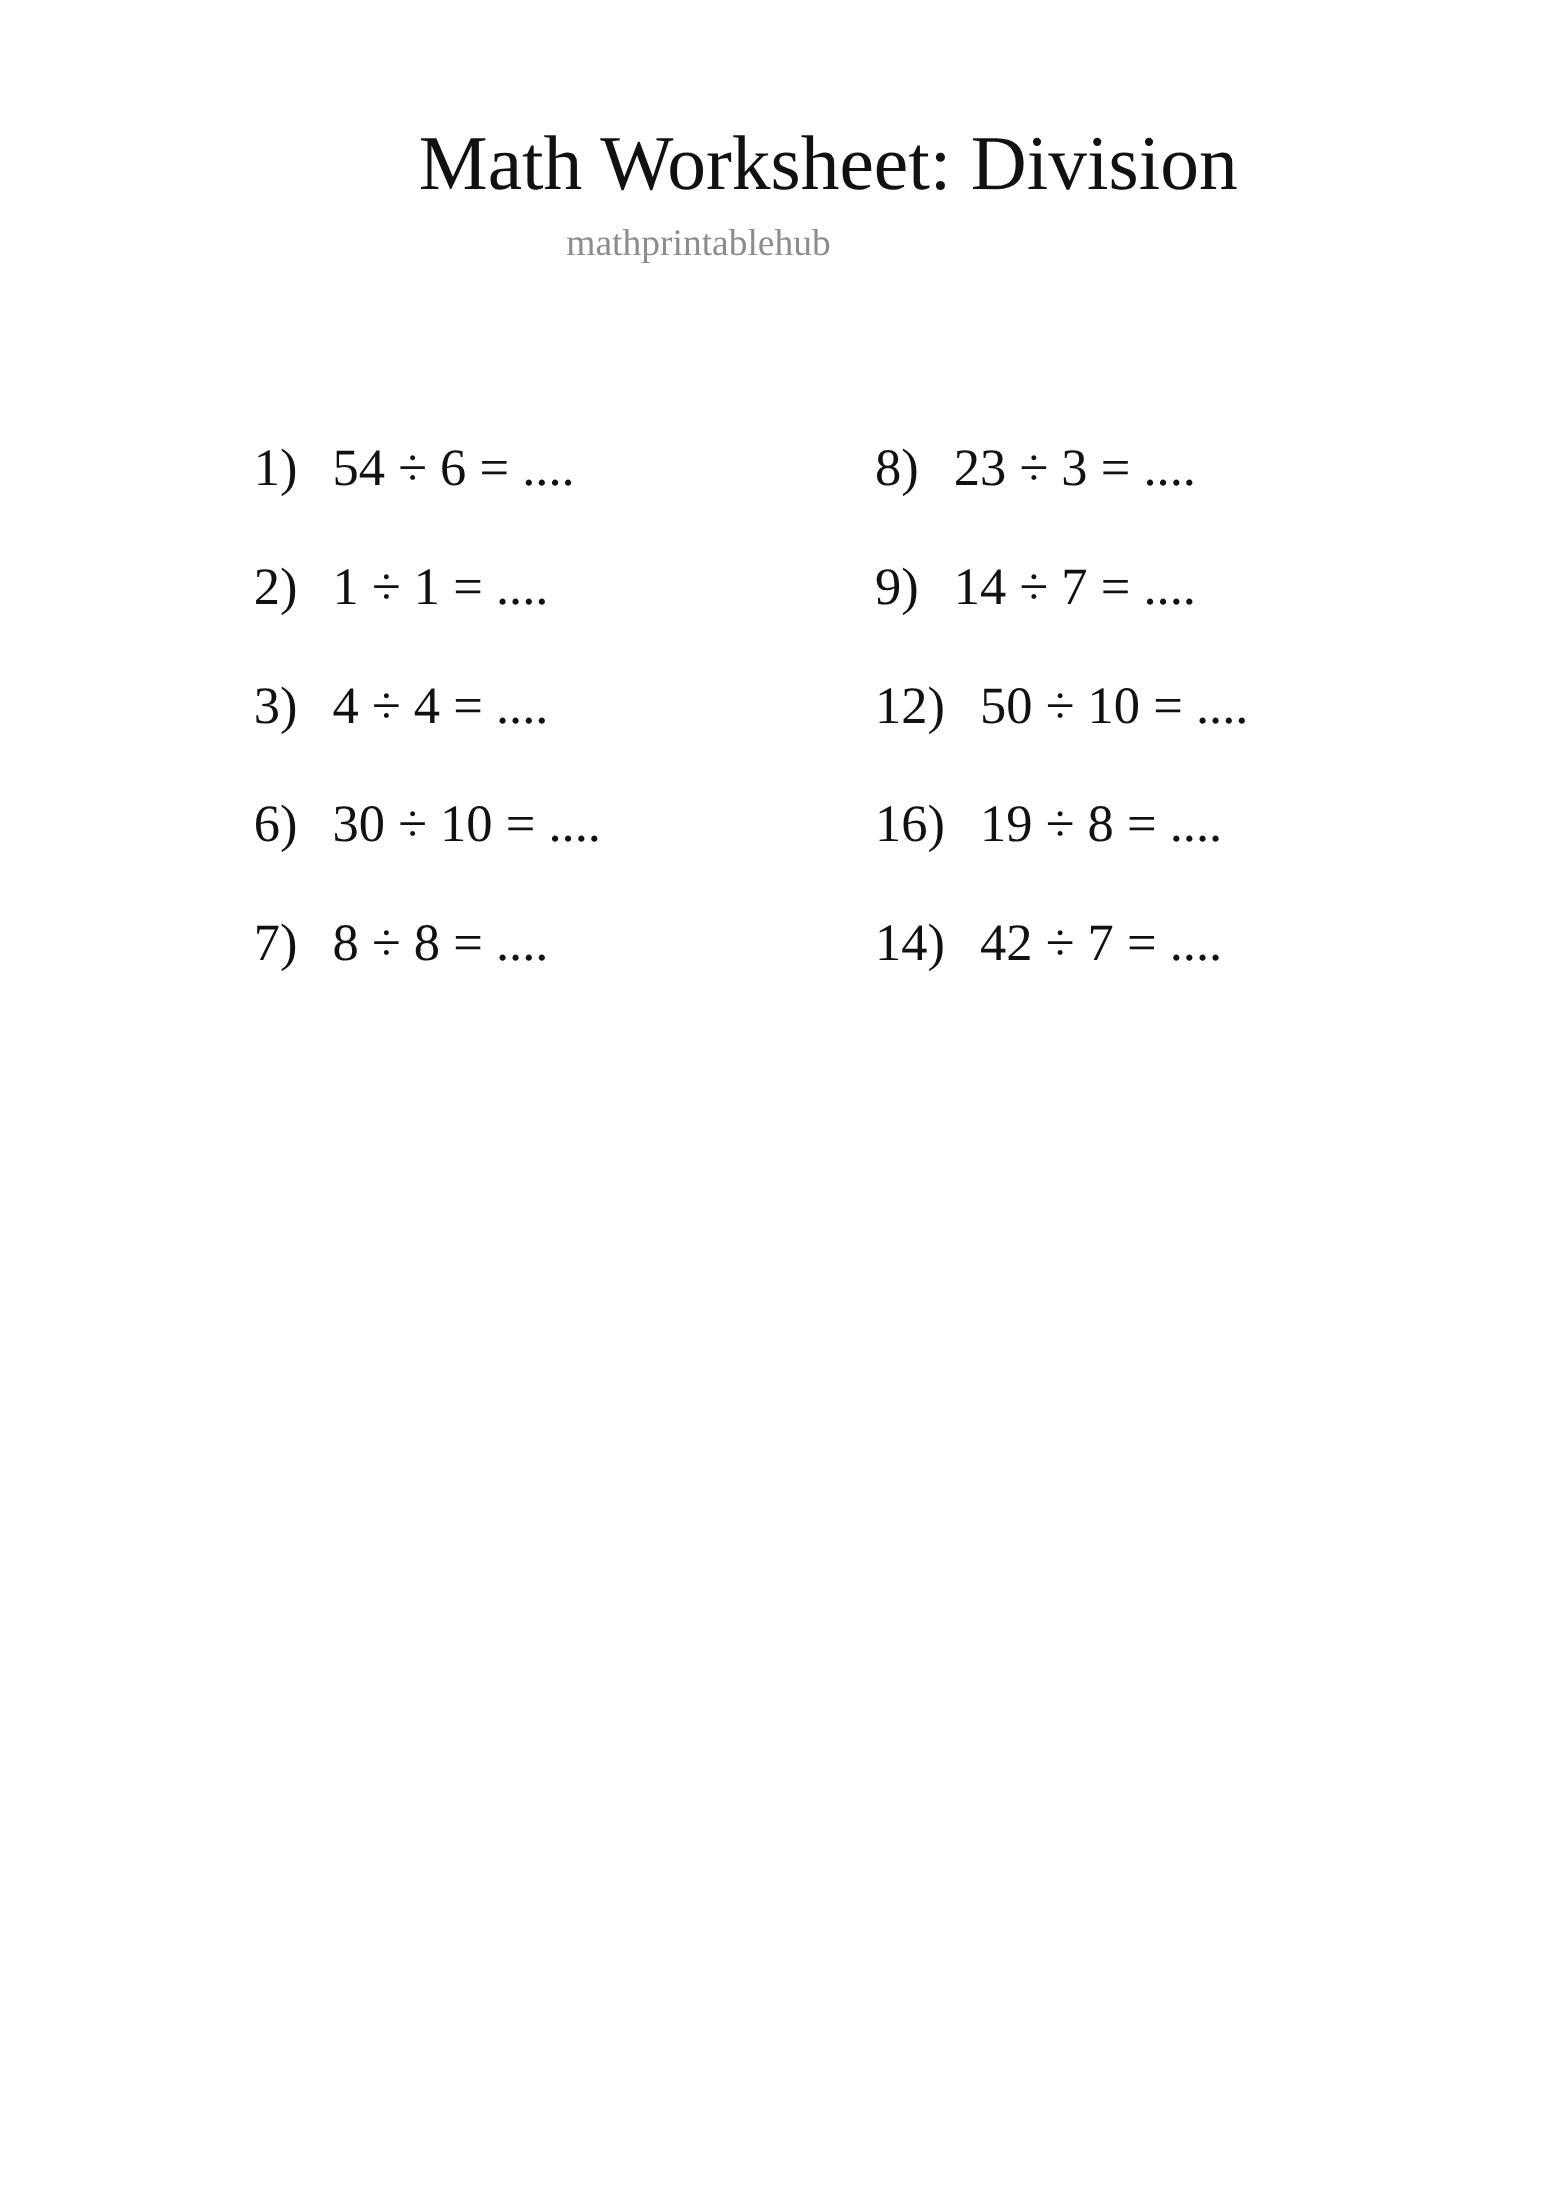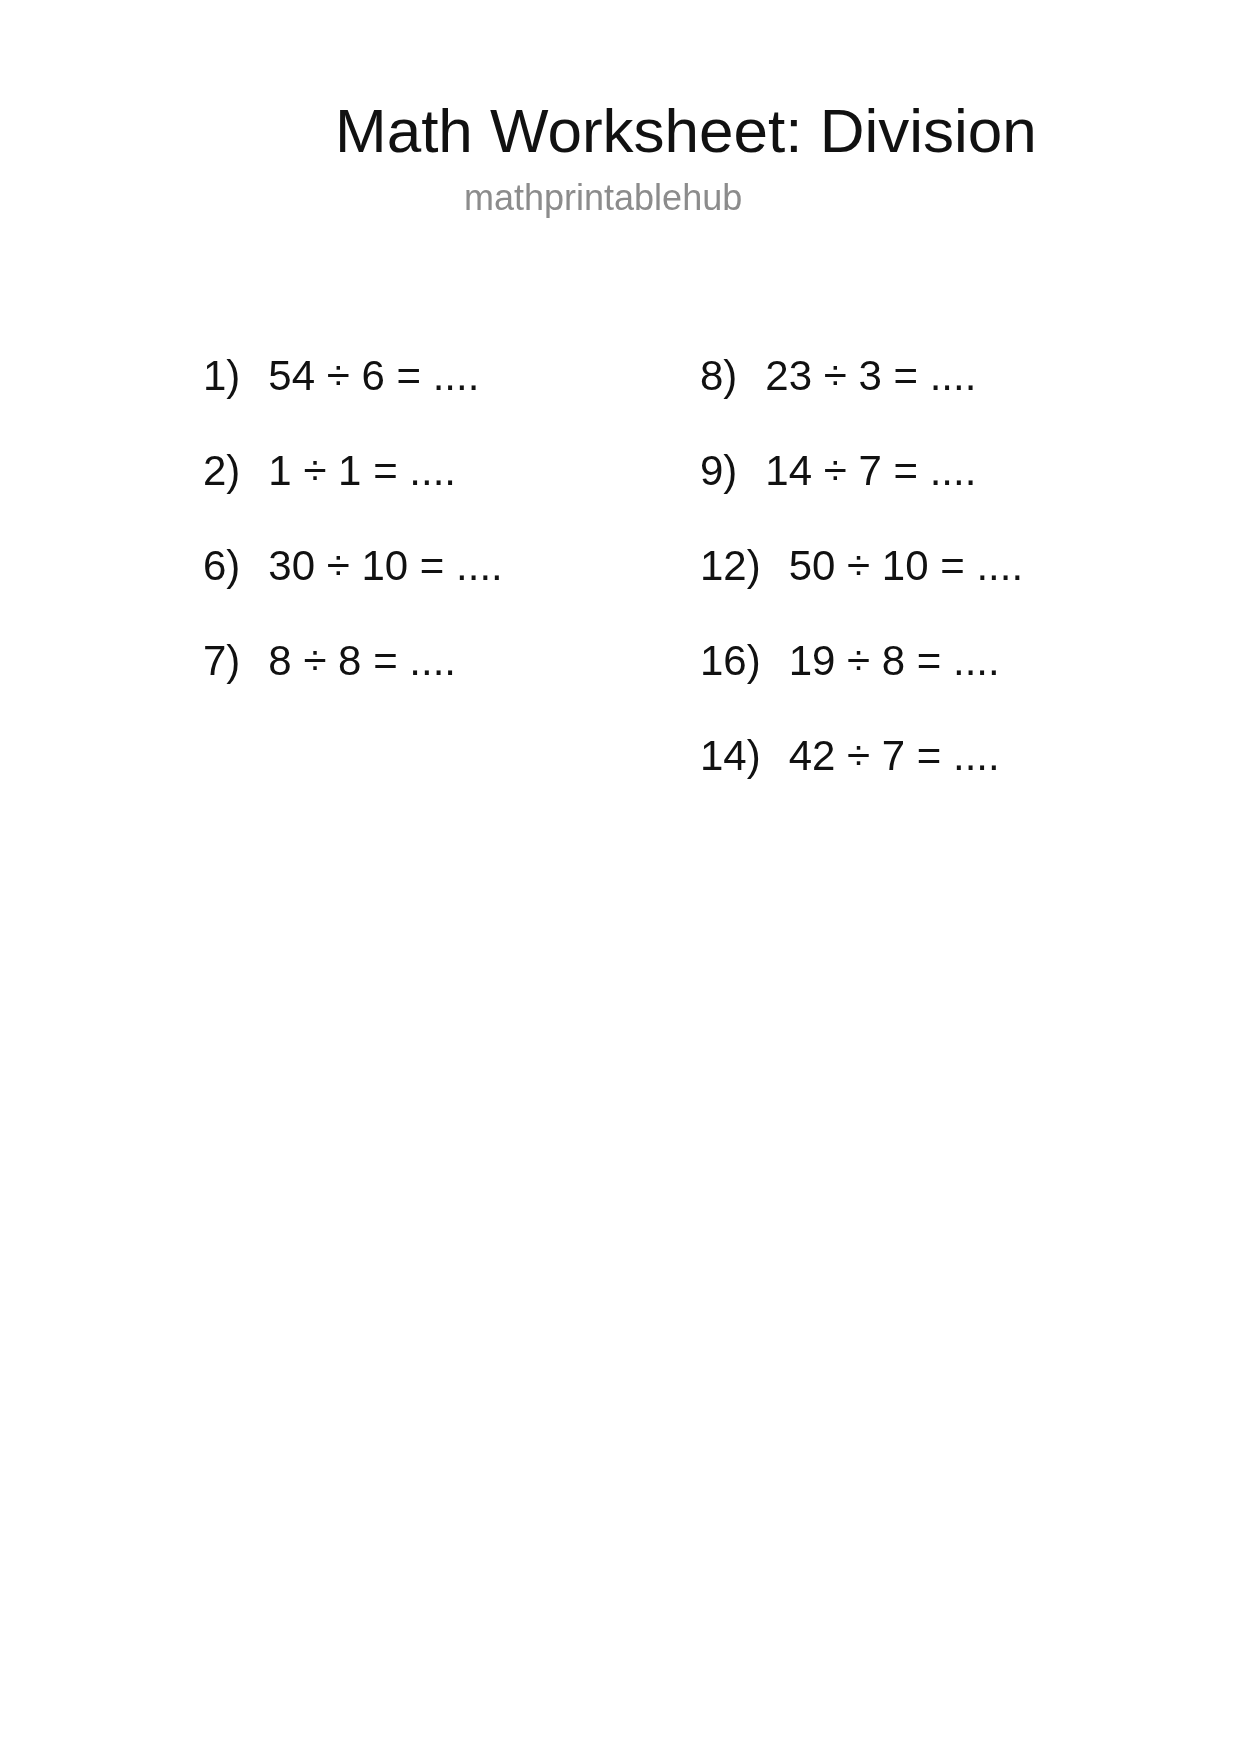--- a/index.html
+++ b/index.html
@@ -11,41 +11,41 @@
   html,body{
     margin:0;
     padding:0;
     background:var(--page-bg);
   }
   .page{
     position:relative;
     width:1240px;
     height:1754px;
     background:var(--page-bg);
-    font-family:Liberation Sans, sans-serif;
+    font-family:Liberation Serif, serif;
     overflow:hidden;
   }
   .worksheet-title{
     position:absolute;
     left:335px;
     top:100px;
     margin:0;
     font-size:62px;
     font-weight:400;
     line-height:1;
     letter-spacing:0;
     color:var(--title-color);
     white-space:nowrap;
   }
   .brand-subtitle{
     position:absolute;
-    left:464px;
+    left:453px;
     top:180px;
     margin:0;
-    font-size:36px;
+    font-size:30px;
     font-weight:400;
     line-height:1;
     color:var(--subtitle-color);
     white-space:nowrap;
     text-align:right;
   }
   .problems-column{
     position:absolute;
     top:328px;
     display:flex;
@@ -71,20 +71,21 @@
 </head>
 <body>
 
 <div class="page">
   <h1 class="worksheet-title">Math Worksheet: Division</h1>
   <div class="brand-subtitle">mathprintablehub</div>
 
   <div class="problems-column left" id="col-left">
       <div class="problem-row"><span class="problem-number">1)</span><span class="problem-expression">54 ÷ 6 = ....</span></div>
       <div class="problem-row"><span class="problem-number">2)</span><span class="problem-expression">1 ÷ 1 = ....</span></div>
+      <div class="problem-row"><span class="problem-number">3)</span><span class="problem-expression">4 ÷ 4 = ....</span></div>
       <div class="problem-row"><span class="problem-number">6)</span><span class="problem-expression">30 ÷ 10 = ....</span></div>
       <div class="problem-row"><span class="problem-number">7)</span><span class="problem-expression">8 ÷ 8 = ....</span></div>
     </div>
 
   <div class="problems-column right" id="col-right">
       <div class="problem-row"><span class="problem-number">8)</span><span class="problem-expression">23 ÷ 3 = ....</span></div>
       <div class="problem-row"><span class="problem-number">9)</span><span class="problem-expression">14 ÷ 7 = ....</span></div>
       <div class="problem-row"><span class="problem-number">12)</span><span class="problem-expression">50 ÷ 10 = ....</span></div>
       <div class="problem-row"><span class="problem-number">16)</span><span class="problem-expression">19 ÷ 8 = ....</span></div>
       <div class="problem-row"><span class="problem-number">14)</span><span class="problem-expression">42 ÷ 7 = ....</span></div>

